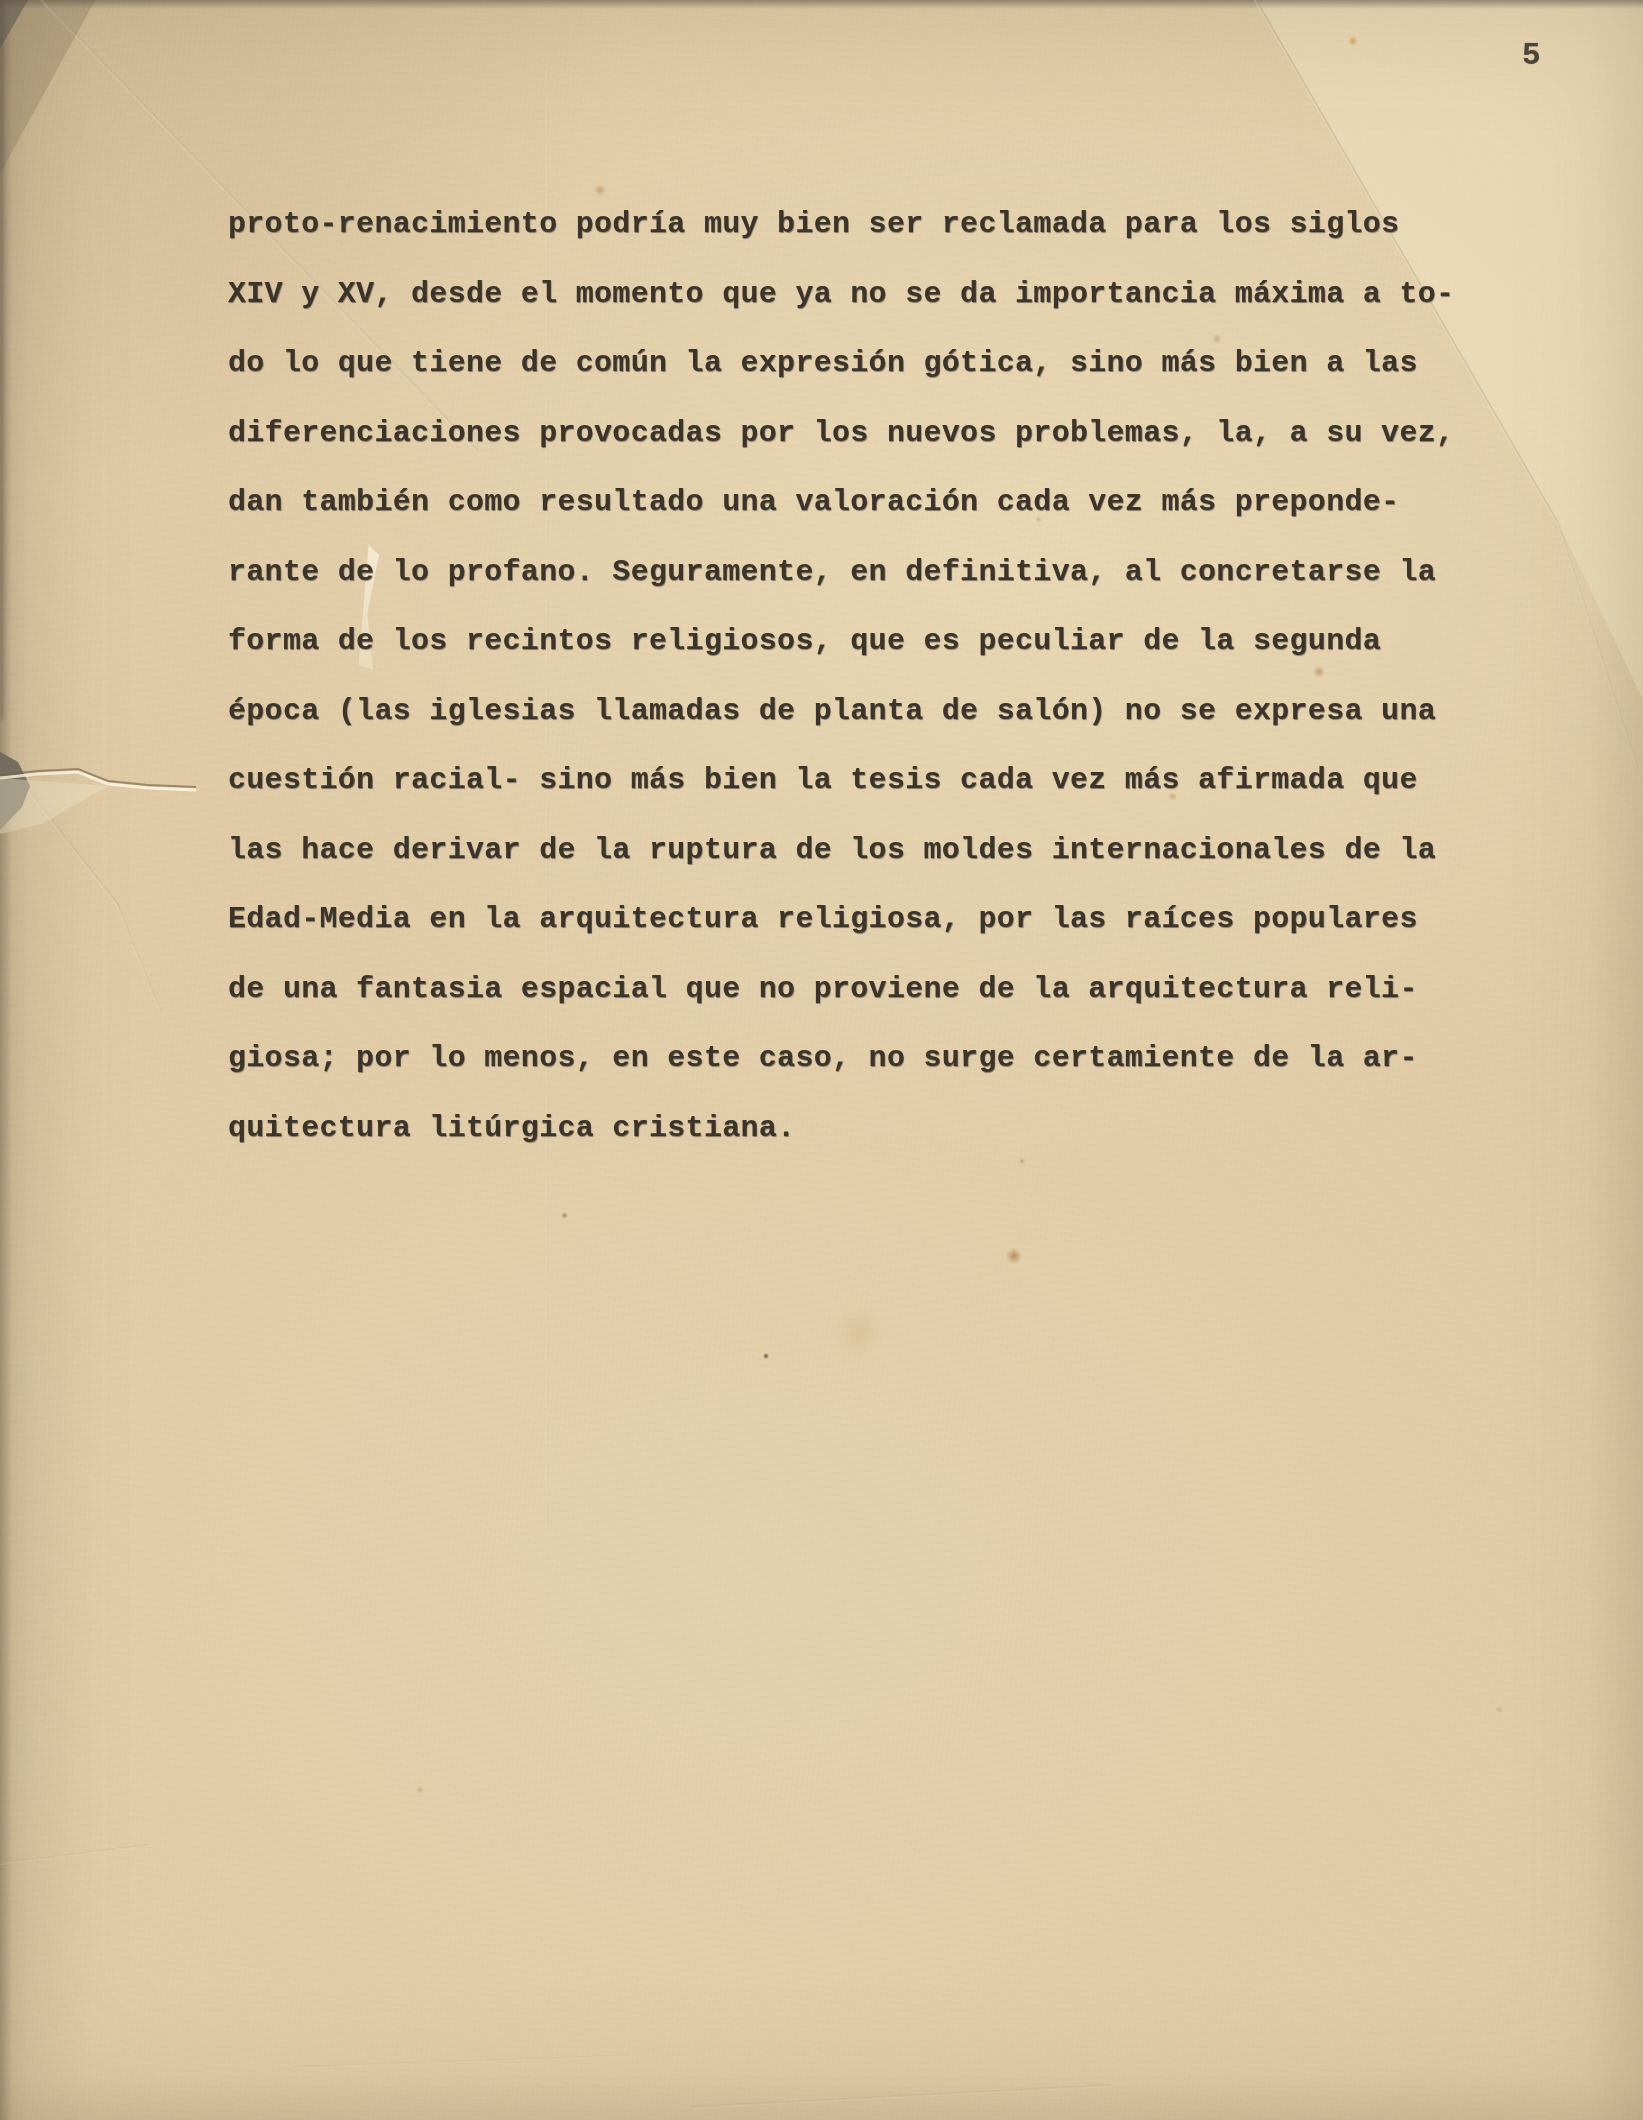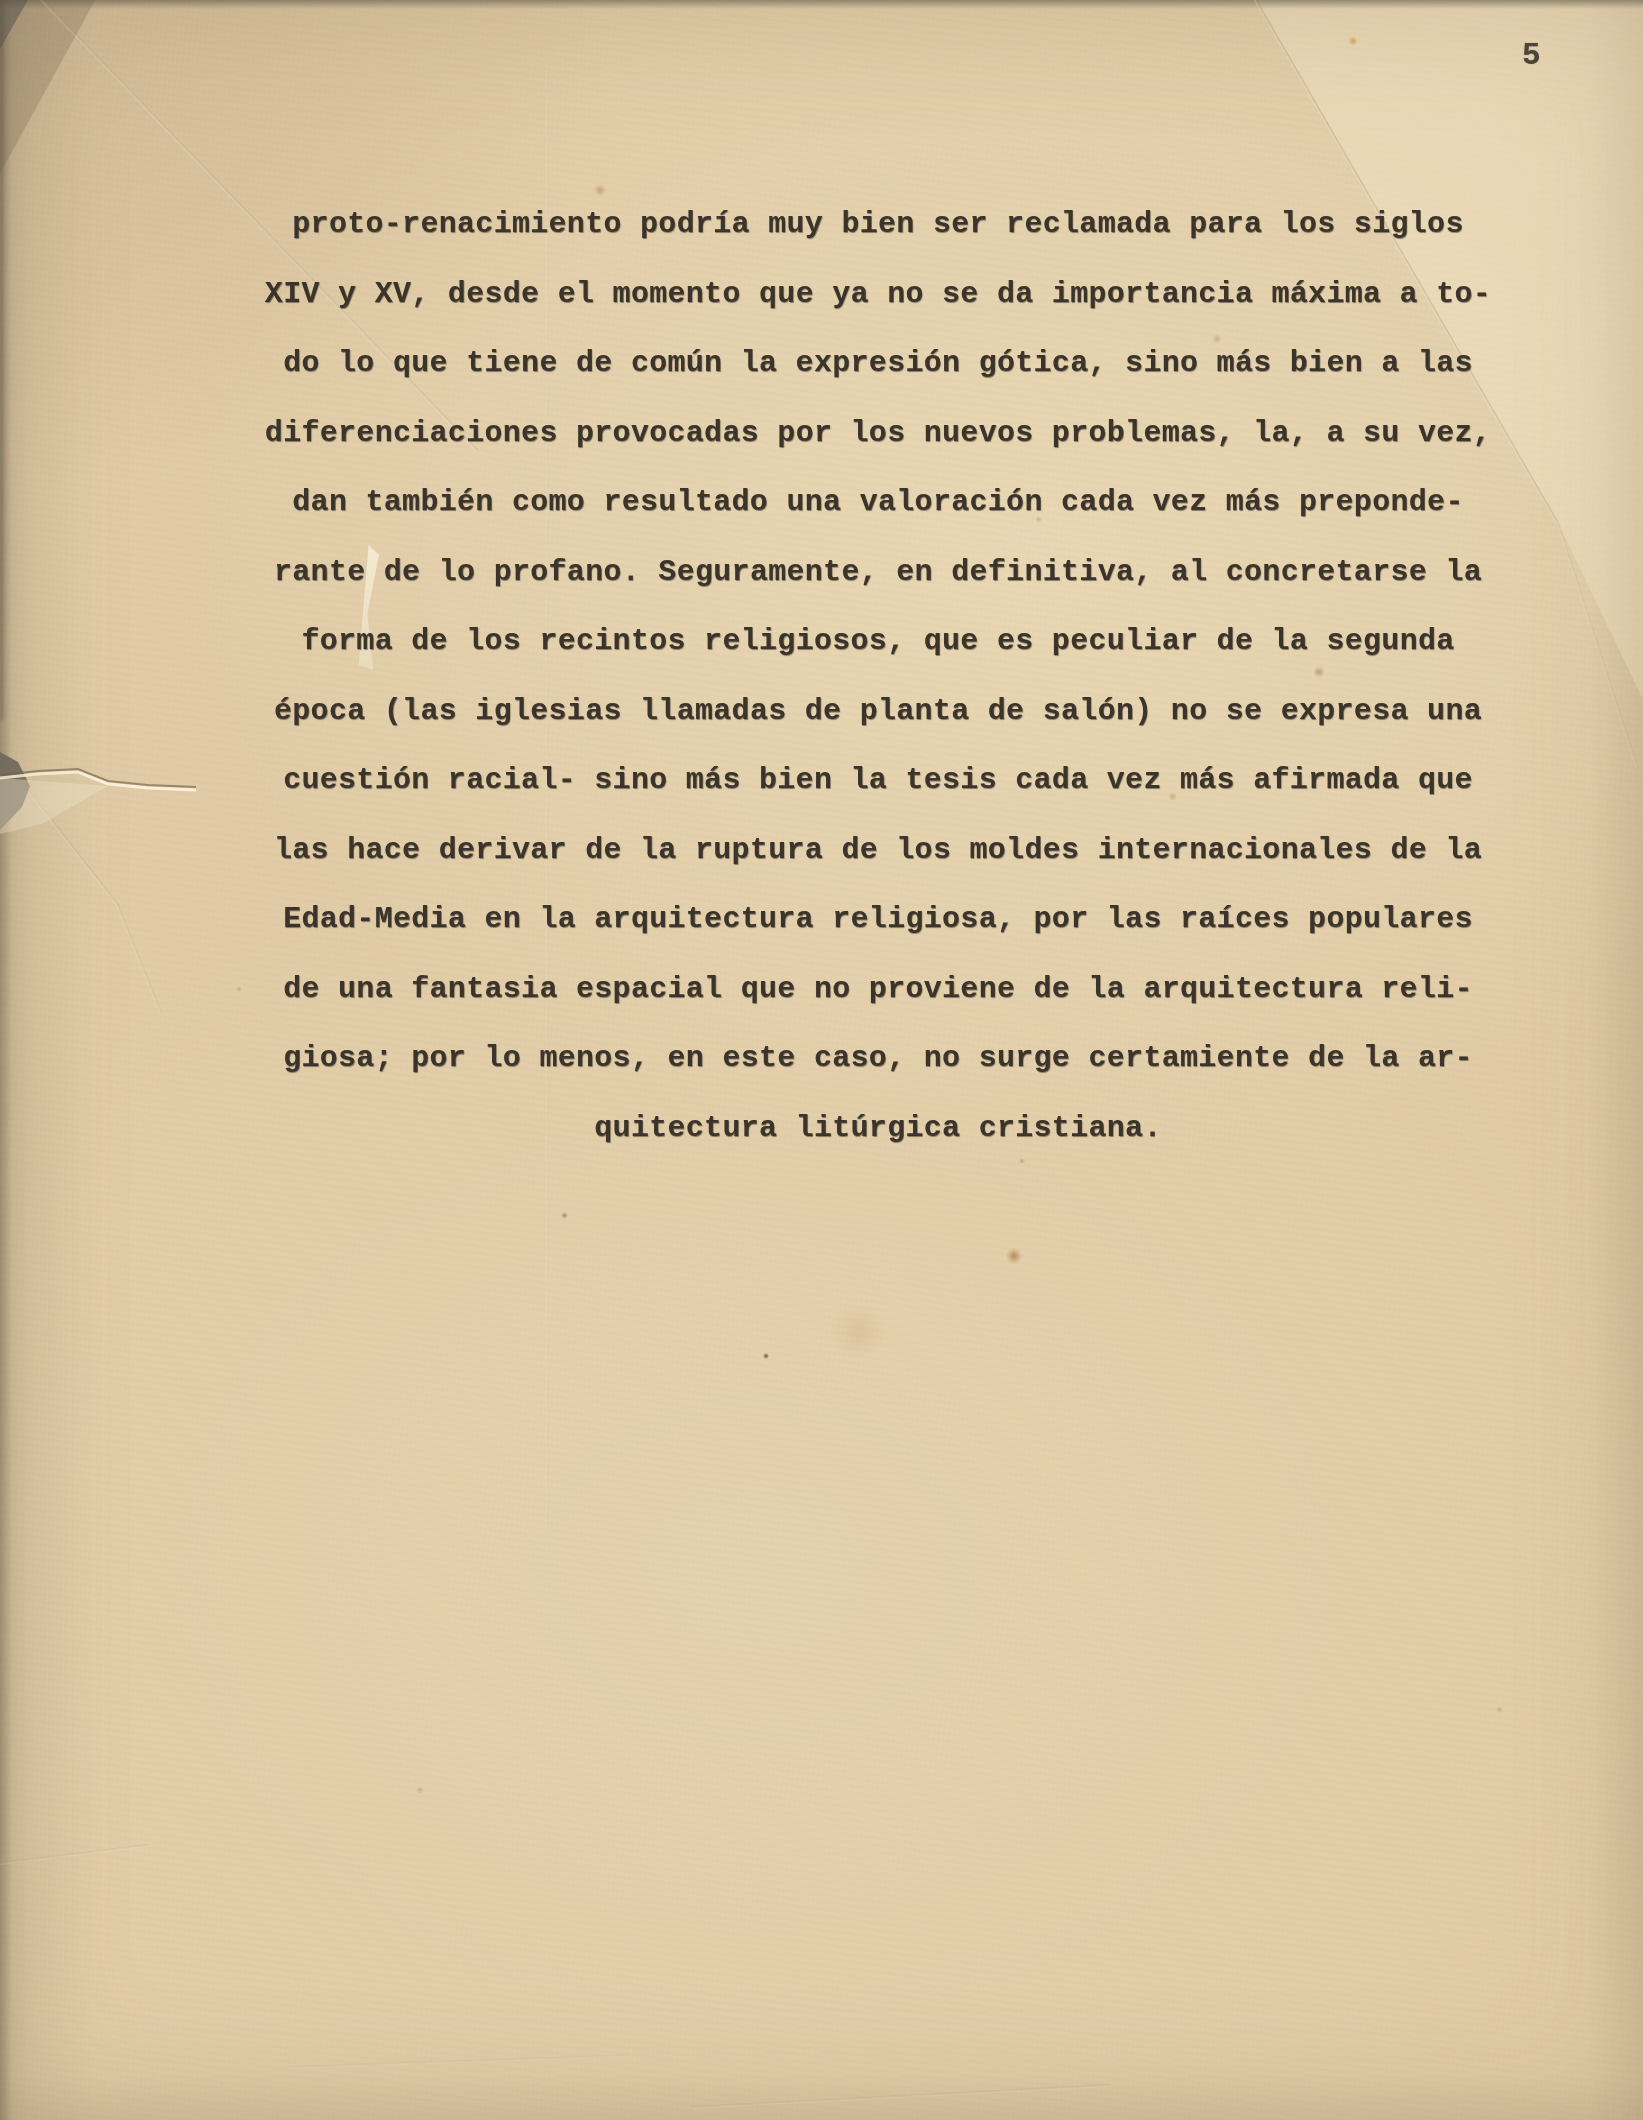--- a/index.html
+++ b/index.html
@@ -75,21 +75,21 @@
   .spot{position:absolute;border-radius:50%;pointer-events:none;}
 
   
   .page-number{position:absolute;left:1522px;top:38px;
     font-size:31px;font-weight:bold;color:var(--page-number-color);
     text-shadow:0 0 1px rgba(60,52,42,.5);}
   .text-block{position:absolute;left:228px;top:190px;width:1300px;
     font-size:30px;font-weight:bold;line-height:69.5px;letter-spacing:.3px;
     color:var(--ink-color);white-space:pre;
     text-shadow:.6px .6px .8px rgba(56,48,38,.55);}
-  .tline{height:69.5px;text-align:center;}
+  .tline{height:69.5px;}
 </style>
 </head>
 <body>
 
 <div class="paper">
 
   <div class="corner-tr-light"></div>
   <div class="corner-tl-shadow"></div>
   <div class="corner-tl-cut"></div>
   <div class="edge-top"></div>

